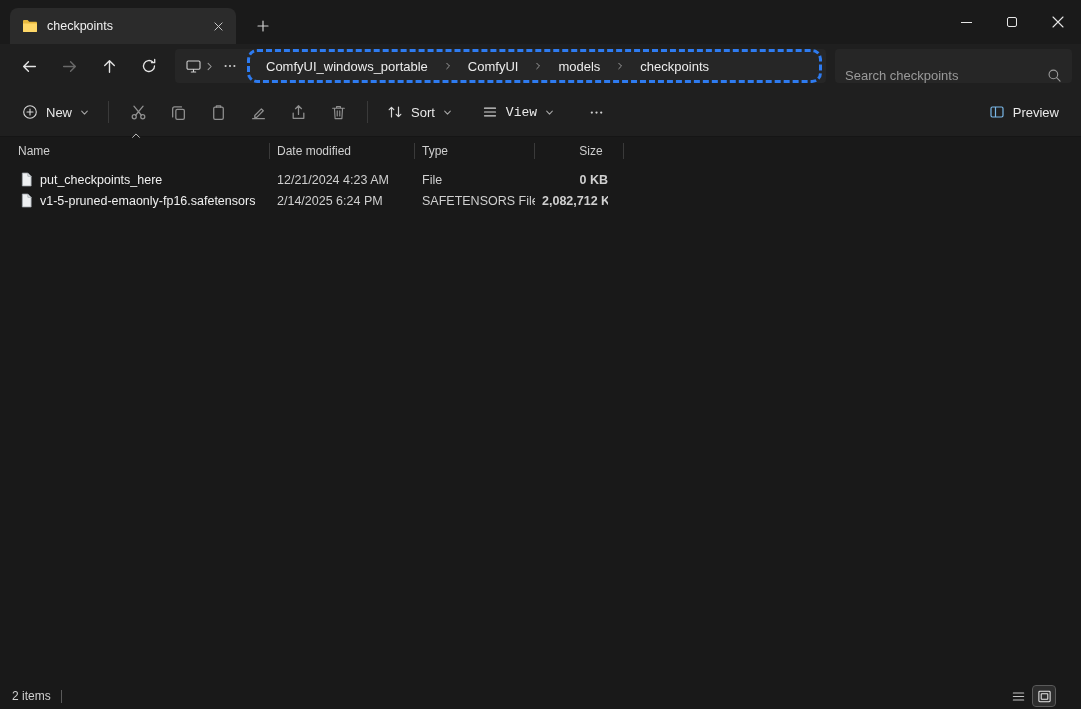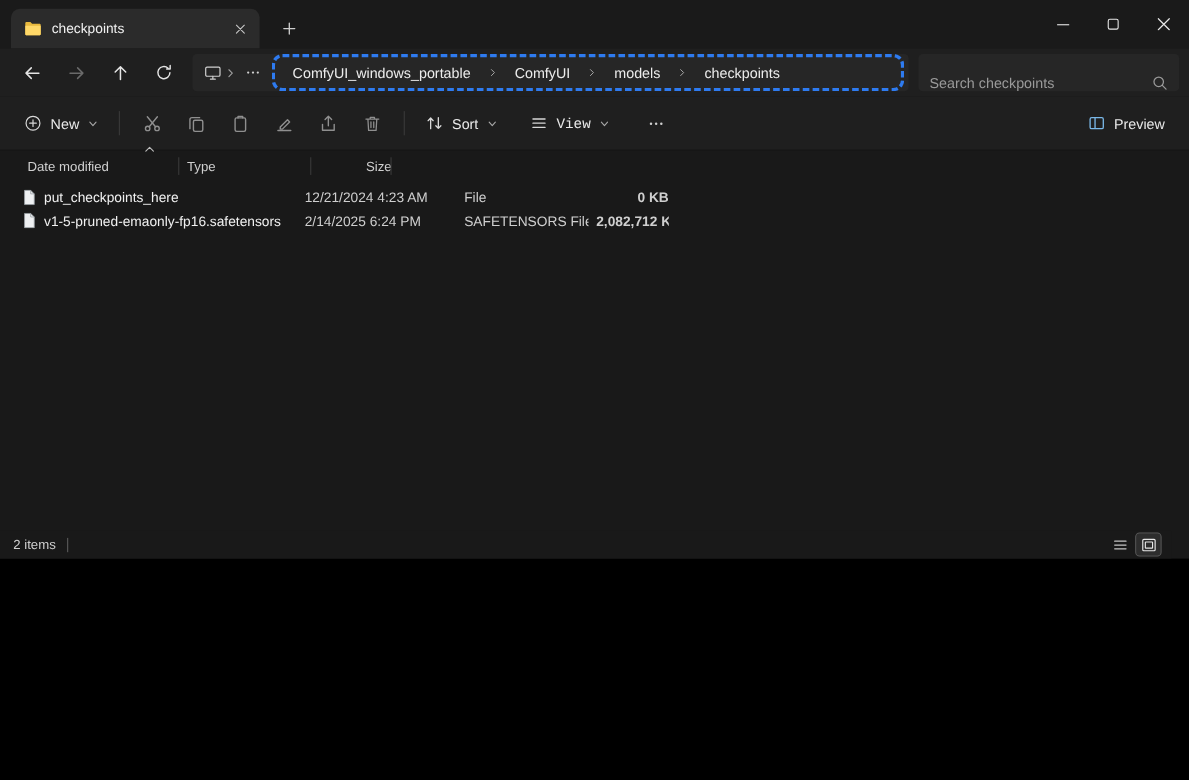--- a/index.html
+++ b/index.html
@@ -12,21 +12,21 @@
     --txt:#e9e9e9;
     --txt-dim:#cfcfcf;
     --txt-faint:#9a9a9a;
     --icon-dim:#8f8f8f;
     --sep:#3a3a3a;
   }
   *{margin:0;padding:0;box-sizing:border-box;}
   html,body{background:#000;}
   body{font-family:"Liberation Sans", sans-serif;}
   .window{
-    position:relative;width:1081px;height:508px;background:var(--bg);
+    position:relative;width:1081px;height:709px;background:var(--bg);
     color:var(--txt);overflow:hidden;font-size:13px;
   }
   svg{display:block;}
 
   
   .titlebar{position:absolute;top:0;left:0;right:0;height:44px;background:var(--titlebar);display:flex;align-items:flex-end;}
   .tab{position:relative;margin-left:10px;width:226px;height:36px;background:var(--tab);
        border-radius:8px 8px 0 0;display:flex;align-items:center;gap:9px;padding:0 8px 0 12px;}
   .tab-title{font-size:12.5px;color:#f0f0f0;white-space:nowrap;overflow:hidden;}
   .tab-close{margin-left:auto;width:20px;height:20px;border-radius:4px;display:flex;align-items:center;justify-content:center;color:#c8c8c8;}
@@ -68,21 +68,21 @@
 
   
   .content{position:absolute;top:138px;left:0;right:0;bottom:26px;}
   .header-row{position:relative;display:flex;align-items:center;height:26px;padding-left:18px;
               font-size:12px;color:var(--txt-dim);}
   .hcell{position:relative;height:20px;display:flex;align-items:center;padding-left:0;}
   .hcell .sep{position:absolute;right:0;top:2px;width:1px;height:16px;background:var(--sep);}
   .col-name{width:252px;}
   .col-date{width:145px;padding-left:7px;}
   .col-type{width:120px;padding-left:7px;}
-  .col-size{width:73px;padding-left:7px;justify-content:flex-end;}
+  .col-size{width:73px;padding-left:7px;justify-content:center;margin-left:16px;}
   .sort-caret{position:absolute;left:131px;top:-6px;color:#bdbdbd;}
   .rows{margin-top:5px;}
   .file-row{display:flex;align-items:center;height:21px;padding-left:20px;font-size:12.5px;}
   .cell{white-space:nowrap;overflow:hidden;}
   .cell.name{width:250px;display:flex;align-items:center;gap:7px;color:#f0f0f0;}
   .cell.date{width:145px;padding-left:7px;color:var(--txt-dim);}
   .cell.type{width:120px;padding-left:7px;color:var(--txt-dim);}
   .cell.size{width:73px;padding-left:7px;color:var(--txt-dim);text-align:right;font-weight:bold;}
 
   
@@ -316,20 +316,24 @@
     </div>
   </div>
 
   <div class="content">
     <div class="header-row">
       <span class="sort-caret">
         <svg width="10" height="7" viewBox="0 0 16 10" fill="none" stroke="currentColor" stroke-width="1.6" stroke-linecap="round" stroke-linejoin="round">
             <path d="M2.5 8 8 2.5 13.5 8"></path>
           </svg>
       </span>
+      <div class="hcell col-name">
+        <span>Name</span>
+          <span class="sep"></span>
+      </div>
       <div class="hcell col-date">
         <span>Date modified</span>
           <span class="sep"></span>
       </div>
       <div class="hcell col-type">
         <span>Type</span>
           <span class="sep"></span>
       </div>
       <div class="hcell col-size">
         <span>Size</span>

